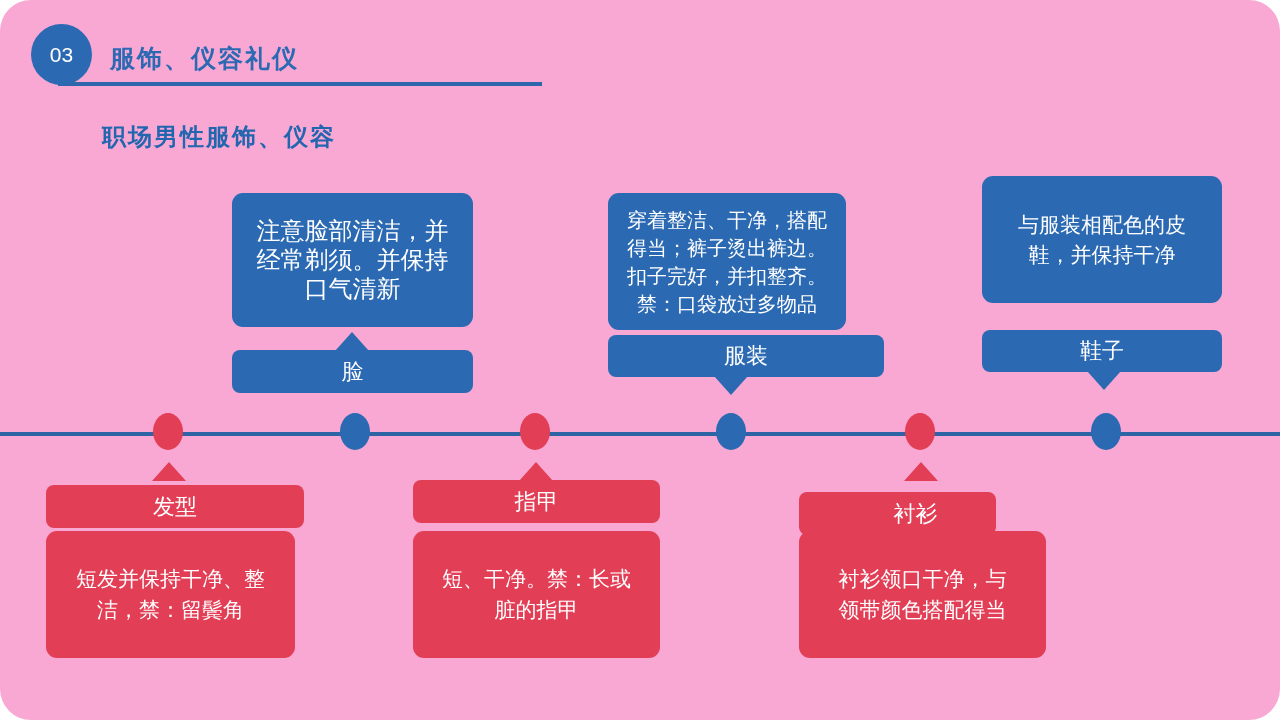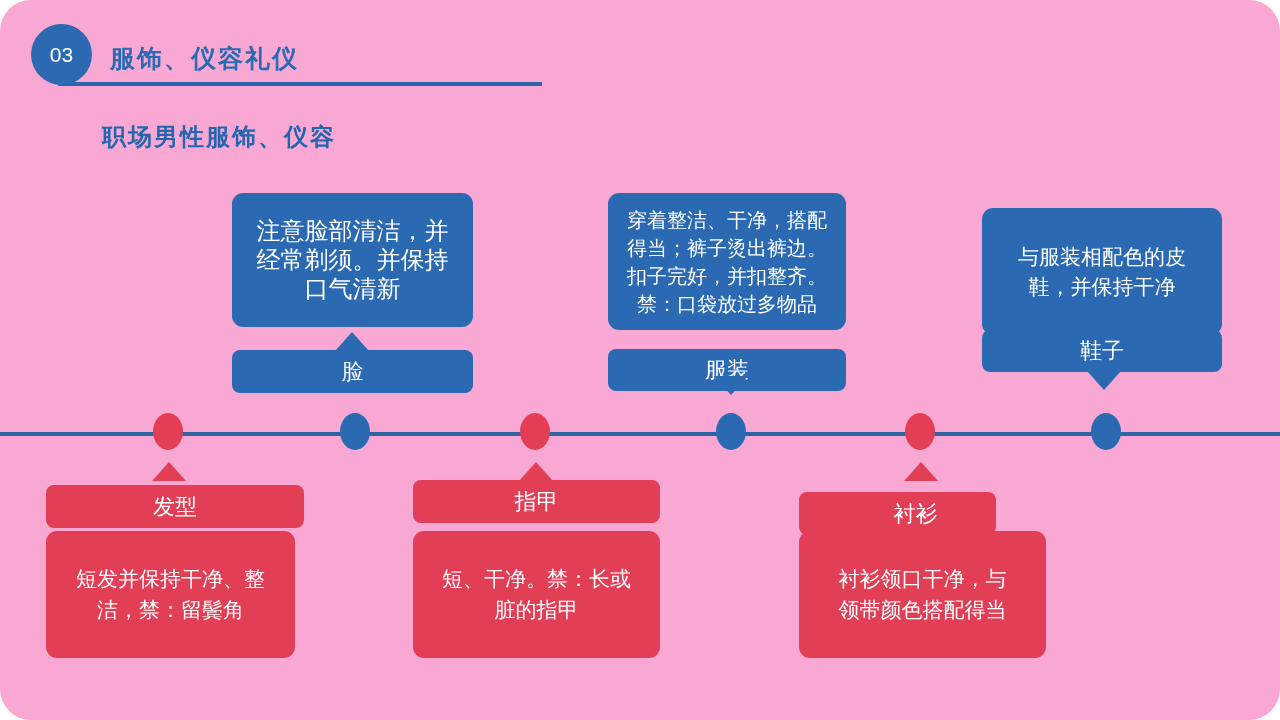--- a/index.html
+++ b/index.html
@@ -81,26 +81,26 @@
     <span>注意脸部清洁，并经常剃须。并保持口气清新</span>
   </div>
   <div class="tri tri-up blue-tri" style="left:352px; top:332px;"></div>
   <div class="box label-box blue-bg" style="left:232px; top:350px; width:241px; height:43px;">
     <span>脸</span>
   </div>
 
   <div class="box content-box blue-bg" style="left:608px; top:193px; width:238px; height:137px; padding:6px 14px; font-size:20px; line-height:28px;">
     <span>穿着整洁、干净，搭配得当；裤子烫出裤边。扣子完好，并扣整齐。禁：口袋放过多物品</span>
   </div>
-  <div class="box label-box blue-bg" style="left:608px; top:349px; width:238px; height:42px;">
+  <div class="box label-box blue-bg" style="left:608px; top:335px; width:276px; height:42px;">
     <span>服装</span>
   </div>
   <div class="tri tri-down blue-tri" style="left:731px; top:376px;"></div>
 
-  <div class="box content-box blue-bg" style="left:982px; top:208px; width:240px; height:127px; padding:8px 30px; font-size:21px; line-height:30px;">
+  <div class="box content-box blue-bg" style="left:982px; top:176px; width:240px; height:127px; padding:8px 30px; font-size:21px; line-height:30px;">
     <span>与服装相配色的皮鞋，并保持干净</span>
   </div>
   <div class="box label-box blue-bg" style="left:982px; top:330px; width:240px; height:42px;">
     <span>鞋子</span>
   </div>
   <div class="tri tri-down blue-tri" style="left:1104px; top:371px;"></div>
 
   <div class="tri tri-up red-tri" style="left:169px; top:462px;"></div>
   <div class="box label-box red-bg" style="left:46px; top:485px; width:258px; height:43px;">
     <span>发型</span>

